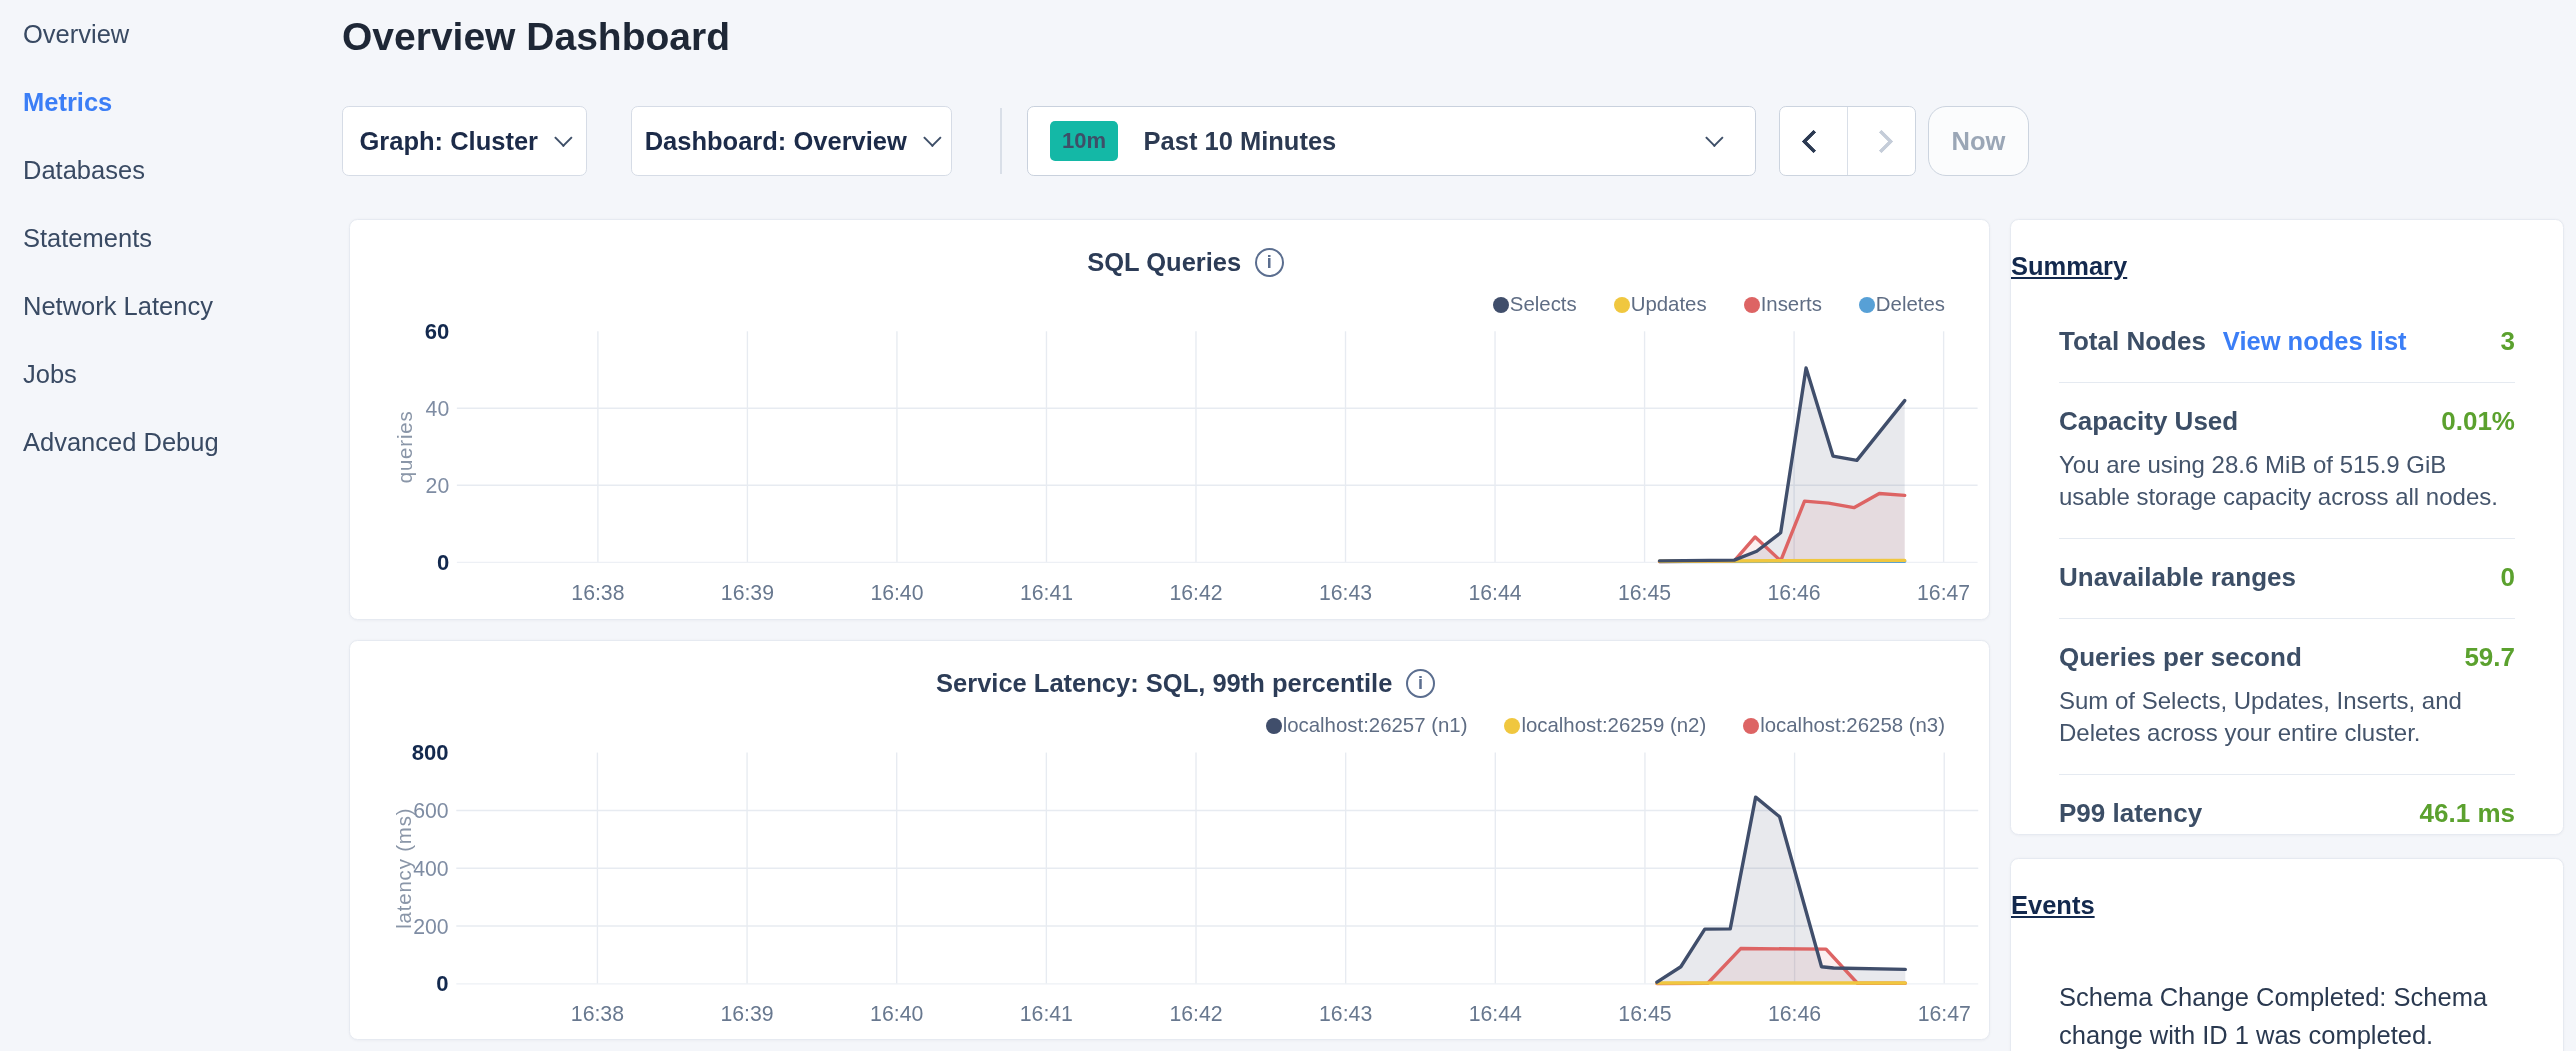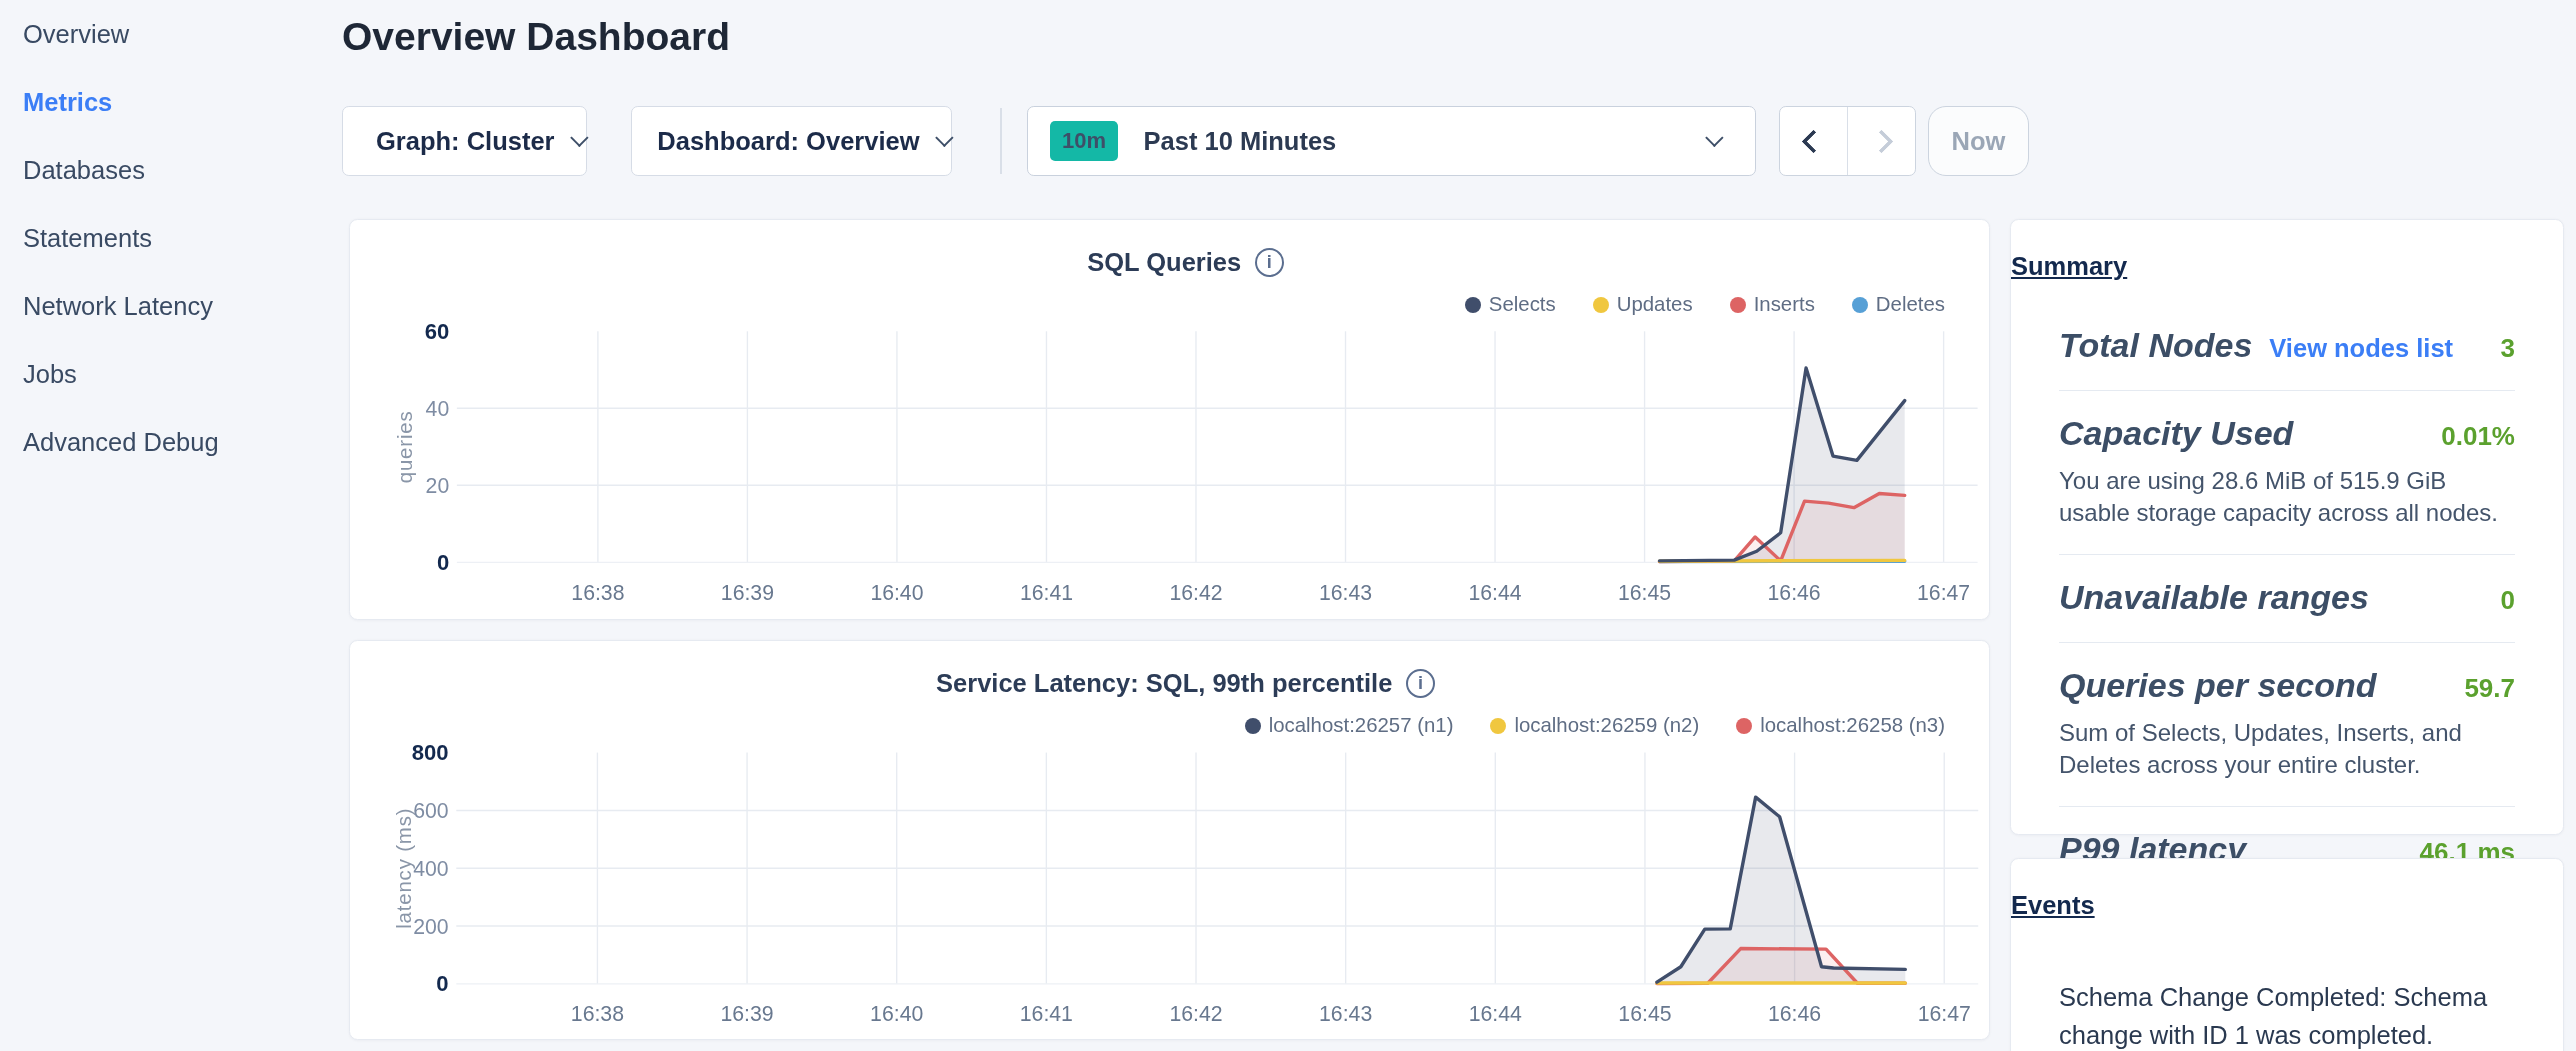--- a/index.html
+++ b/index.html
@@ -9,21 +9,21 @@
 
   
   #sidebar { position:absolute; left:0; top:0; width:340px; }
   .nav-item { height:68px; line-height:68px; padding-left:23px; font-size:25.5px; font-weight:500;
               color:#394a63; cursor:pointer; white-space:nowrap; }
   .nav-item.active { color:#3b7ef6; font-weight:700; }
 
   
   #page-title { position:absolute; left:342px; top:15.3px; font-size:39px; font-weight:700; color:#1e2736; }
   .ctl-btn { position:absolute; top:106px; height:70px; background:#fff; border:1.7px solid #d6dce6;
-             border-radius:6.8px; display:flex; align-items:center; justify-content:flex-end; gap:18.7px;
+             border-radius:6.8px; display:flex; align-items:center; justify-content:center; gap:18.7px;
              font-size:25.5px; font-weight:700; color:#1c2b49; cursor:pointer; }
   #graph-btn { left:342px; width:245px; }
   #dashboard-btn { left:631px; width:321px; }
   #ctl-divider { position:absolute; left:1000px; top:108px; width:1.7px; height:66px; background:#d9dfe8; }
   #time-box { position:absolute; left:1027px; top:106px; width:729px; height:70px; background:#fff;
               border:1.7px solid #c9d1dd; border-radius:6.8px; display:flex; align-items:center;
               padding:0 34px 0 22px; cursor:pointer; }
   #time-badge { background:#14b8a6; border-radius:5.1px; padding:6.8px 12px; font-size:22px; font-weight:700; color:#3e4f68; }
   #time-label { margin-left:25.5px; font-size:25.5px; font-weight:700; color:#2c3a52; }
   #pager { position:absolute; left:1779px; top:106px; width:137px; height:70px; background:#fff;
@@ -50,37 +50,37 @@
   #summary-card { left:2010px; top:219px; width:554px; height:616px; }
   #events-card  { left:2010px; top:858px; width:554px; height:255px; }
 
   .chart-title-row { position:absolute; top:28px; left:16px; width:100%; display:flex; align-items:center;
                      justify-content:center; gap:13.6px; }
   .chart-title { font-size:25.5px; font-weight:700; color:#2c3c57; }
   .info-icon { width:29px; height:29px; border:2.1px solid #5b6e8f; border-radius:50%; display:inline-flex;
                align-items:center; justify-content:center; font-size:18px; font-weight:700; color:#5b6e8f;
                font-style:normal; cursor:pointer; }
   .legend { position:absolute; top:73px; right:44px; display:flex; gap:37px; }
-  .legend-item { display:inline-flex; align-items:center; gap:8px; }
+  .legend-item { display:inline-flex; align-items:center; gap:1px; }
   .legend-dot { width:16px; height:16px; border-radius:50%; display:inline-block; }
   .legend-label { font-size:20.4px; color:#5f6d84; }
   svg.chart-canvas { position:absolute; left:0; top:0; }
   svg text { font-family:"Liberation Sans", sans-serif; }
   .y-tick { font-size:25px; fill:#7e8ca3; }
   .y-tick-edge { font-size:26px; font-weight:bold; fill:#13294e; }
   .x-tick { font-size:25px; fill:#68788f; }
   .axis-title { font-size:24px; fill:#8a96a8; letter-spacing:1px; }
 
   
   .panel-title { margin-top:32px; text-align:left; font-size:25.5px; font-weight:700; color:#13294e;text-decoration:underline; }
   .panel-body { padding:22px 48px 0 48px; }
   .sgroup { padding:23px 0 25px 0; border-bottom:0.9px solid #e5eaf1; }
   .sgroup:last-child { border-bottom:none; }
   .srow { display:flex; align-items:baseline; }
-  .slabel { font-size:34px; font-weight:700; color:#3c4e66;font-style:italic; }
+  .slabel { font-size:26px; font-weight:700; color:#3c4e66; }
   .slink { font-size:25.5px; font-weight:700; color:#3b7ef6; margin-left:17px; text-decoration:none; cursor:pointer; }
   .sval { margin-left:auto; font-size:26px; font-weight:700; color:#5ba12e; white-space:nowrap; }
   .sdesc { margin-top:12px; font-size:24px; color:#44546b; line-height:1.33; }
   .event-item { margin-top:36px; }
   .event-text { font-size:25.5px; color:#2a3950; line-height:1.5; }
 </style>
 </head>
 <body>
 
 <div id="app">

